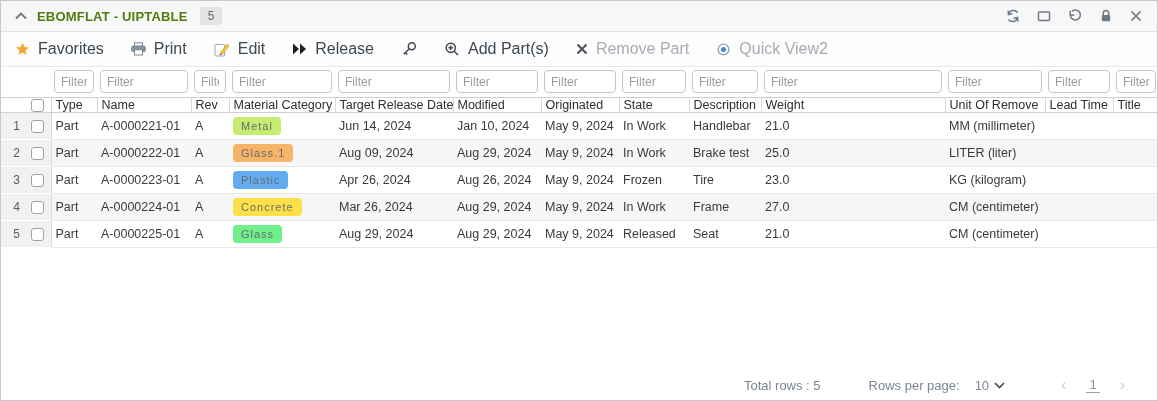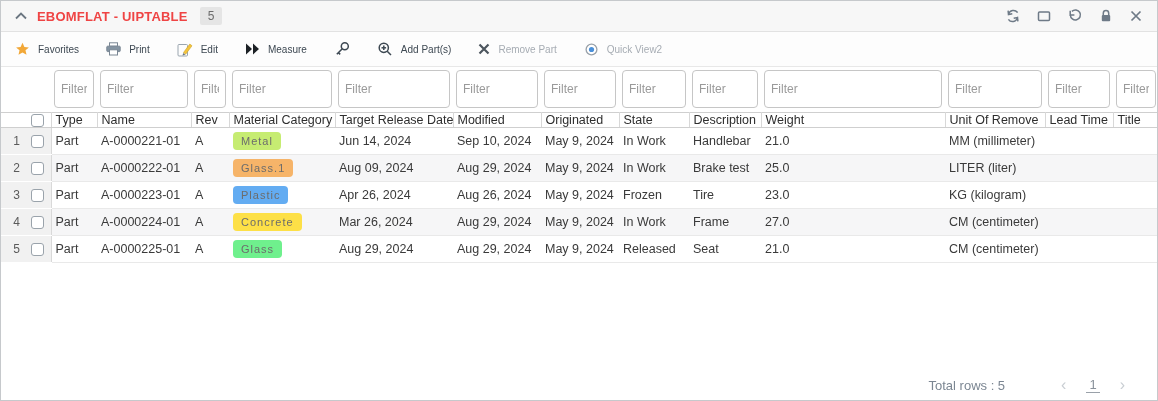--- a/index.html
+++ b/index.html
@@ -2,38 +2,38 @@
 <html><head>
 <meta charset="utf-8">
 <style>
   * { margin:0; padding:0; box-sizing:border-box; }
   body { font-family:"Liberation Sans", sans-serif; background:#fff; }
   .app { position:relative; width:1158px; height:401px; border:1px solid #c6c9cc; background:#fff; overflow:hidden; }
 
   
   .titlebar { height:31px; background:#f7f7f7; border-bottom:1px solid #e2e2e2; display:flex; align-items:center; padding:0 14px; }
   .collapse-btn { display:flex; align-items:center; margin-right:10px; cursor:pointer; }
-  .win-title { font-size:13px; font-weight:bold; color:#ef4444; letter-spacing:.2px; }
+  .win-title { font-size:13px; font-weight:bold; color:#4d7c0f; letter-spacing:.2px; }
   .count-badge { margin-left:12px; background:#e5e5e5; color:#6b6b6b; font-size:12px; padding:2px 8px; border-radius:2px; }
   .win-controls { margin-left:auto; display:flex; align-items:center; gap:15px; }
   .win-controls > span { display:flex; cursor:pointer; }
 
   
   .toolbar { height:35px; display:flex; align-items:center; padding:0 14px; gap:27px; background:#fdfdfd; border-bottom:1px solid #e8e8e8; }
-  .titem { display:flex; align-items:center; gap:8px; font-size:10px; color:#3d4852; cursor:pointer; white-space:nowrap; }
+  .titem { display:flex; align-items:center; gap:8px; font-size:16px; color:#3d4852; cursor:pointer; white-space:nowrap; }
   .titem.disabled { color:#a6acb3; }
 
   
   .tabrow { padding-top:5px; height:23px; }
   .grouptab { margin-left:50px; width:178px; text-align:center; font-size:13px; color:#3f4850; padding-bottom:3px; border-bottom:3px solid #2f7cb5; cursor:pointer; white-space:nowrap; }
 
   
   table { width:1158px; table-layout:fixed; border-collapse:collapse; }
   .filter-row td { padding:3px 3px 4px 3px; }
-  .filter { width:100%; height:38px; border:1px solid #c6c6c6; border-radius:4px; padding:0 6px; font-size:12px; color:#555; font-family:"Liberation Sans",sans-serif; outline:none; }
+  .filter { width:100%; height:23px; border:1px solid #c6c6c6; border-radius:4px; padding:0 6px; font-size:12px; color:#555; font-family:"Liberation Sans",sans-serif; outline:none; }
   .filter::placeholder { color:#9a9a9a; }
   .head-row th { height:15px; font-size:12.5px; font-weight:normal; color:#2e2e2e; text-align:left; padding:0 4px;
     border-top:1px solid #cfcfcf; border-bottom:1px solid #cfcfcf; border-right:1px solid #d8d8d8; background:#fff;
     white-space:nowrap; overflow:hidden; }
   .head-row th:first-child { border-right:none; }
   .head-row th.c-chk { text-align:center; }
   tbody td { height:27px; font-size:12.5px; color:#3a3a3a; padding:0 4px; border-bottom:1px solid #e9e9e9; white-space:nowrap; overflow:hidden; }
   tbody tr.stripe td { background:#f6f6f7; }
   td.c-num, th.c-num { text-align:right; padding-right:5px; }
   tbody td.c-num, tbody td.c-chk { background:#f1f1f1 !important; border-bottom:1px solid #fff; }
@@ -120,21 +120,21 @@
         <polygon points="6.5,10.5 12.8,2 15,3.8 8.7,12.2" fill="#f5c33b" stroke="#caa52f" stroke-width="0.6"></polygon>
         <polygon points="6.2,11 8.4,12.7 5.5,13.5" fill="#6b7680"></polygon>
       </svg>
       <span>Edit</span>
     </div>
     <div class="titem">
       <svg width="15" height="12" viewBox="0 0 15 12">
         <polygon points="1,0.5 7,6 1,11.5" fill="#1d2226"></polygon>
           <polygon points="8,0.5 14,6 8,11.5" fill="#1d2226"></polygon>
       </svg>
-      <span>Measure</span>
+      <span>Release</span>
     </div>
     <div class="titem">
       <svg width="16" height="16" viewBox="0 0 16 16" fill="none" stroke="#3d4852" stroke-width="1.5">
         <circle cx="10.8" cy="5.2" r="3.5"></circle>
           <line x1="8.3" y1="7.7" x2="2.8" y2="13.2"></line>
           <line x1="4.4" y1="11.6" x2="6.2" y2="13.4"></line>
       </svg>
     </div>
     <div class="titem">
       <svg width="16" height="16" viewBox="0 0 16 16" fill="none" stroke="#3d4852" stroke-width="1.5">
@@ -217,21 +217,21 @@
     </thead>
     <tbody>
       <tr>
         <td class="c-num">1</td>
         <td class="c-chk"><span class="chk"></span></td>
         <td>Part</td>
         <td>A-0000221-01</td>
         <td>A</td>
         <td><span class="badge" style="background-color: rgb(198, 236, 114);">Metal</span></td>
         <td>Jun 14, 2024</td>
-        <td>Sep 10, 2024</td>
+        <td>Jan 10, 2024</td>
         <td>May 9, 2024</td>
         <td>In Work</td>
         <td>Handlebar</td>
         <td>21.0</td>
         <td>MM (millimeter)</td>
         <td></td>
         <td></td>
       </tr>
       <tr class="stripe">
         <td class="c-num">2</td>
@@ -299,20 +299,29 @@
         <td>21.0</td>
         <td>CM (centimeter)</td>
         <td></td>
         <td></td>
       </tr>
     </tbody>
   </table>
 
   <div class="footer">
     <span>Total rows : 5</span>
+    <span class="rpp">
+      <span>Rows per page:</span>
+      <span class="rpp-select">
+        <span>10</span>
+        <svg width="11" height="7" viewBox="0 0 11 7">
+            <polyline points="1,1 5.5,5.5 10,1" fill="none" stroke="#3f4a55" stroke-width="1.6"></polyline>
+          </svg>
+      </span>
+    </span>
     <span class="pager">
       <span class="pg-arrow">‹</span>
       <span class="pg-num">1</span>
       <span class="pg-arrow">›</span>
     </span>
   </div>
 
 </div>
 
 </body></html>

